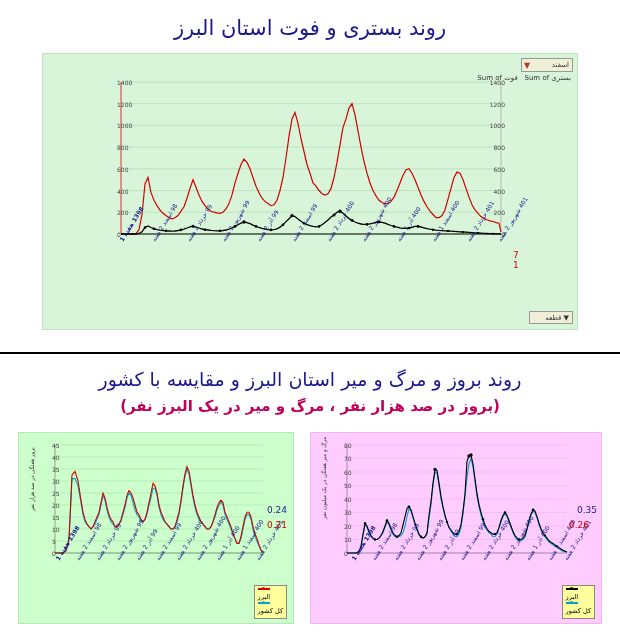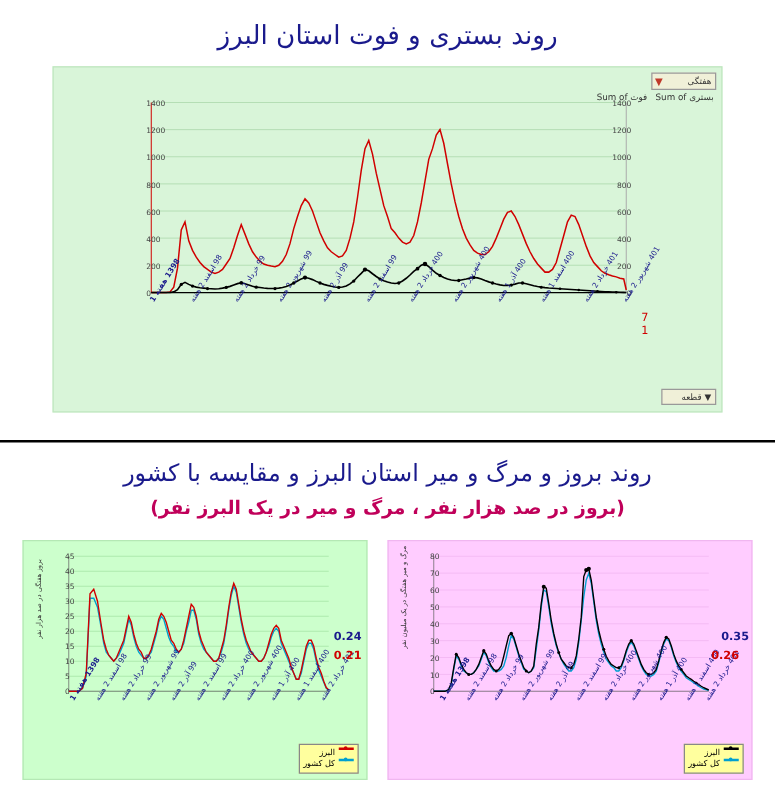--- a/index.html
+++ b/index.html
@@ -201,40 +201,40 @@
     position: absolute;
     bottom: 4px;
     right: 6px;
     background: #ffff9e;
     border: 1px solid #888;
     font-size: 6.5px;
     direction: rtl;
     padding: 2px 3px;
     line-height: 9px;
   }
-  .mini-legend .mrow { display:flex; align-items:flex-start; gap:3px; }
+  .mini-legend .mrow { display:flex; align-items:flex-end; gap:3px;flex-direction:column; }
   .msw { width: 12px; height: 2px; background:#d00000; position:relative; }
   .msw::after{content:"";position:absolute;left:4px;top:-1.5px;width:3px;height:3px;border-radius:50%;background:#d00000;}
   .msw.blue{background:#00a0d0;}
   .msw.blue::after{background:#00a0d0;}
   .msw.black{background:#000;}
   .msw.black::after{background:#000;}
   .vtitle {
     position:absolute;
     font-size:5.5px;
     color:#333;
     transform: rotate(-90deg);
     transform-origin: left top;
     white-space: nowrap;
     direction: rtl;
   }
   .endval {
     position:absolute;
     font-size:9px;
-    font-weight:bold;
+    font-weight:normal;
   }
   svg { display:block; }
   .tick-lab {
     font-size: 6px;
     fill: #444;
     font-family: "DejaVu Sans", "Liberation Sans", sans-serif;
   }
   .xtick-lab {
     font-size: 6px;
     fill: #1a1a8c;
@@ -245,21 +245,21 @@
 <body>
 
 <div class="page">
 
   <div class="section1">
     <div class="title1">روند بستری و فوت استان البرز</div>
 
     <div class="chart1-frame">
       <div class="filter-box">
         <span class="fi">▼</span>
-        <span>هفتگی</span>
+        <span>اسفند</span>
       </div>
       <div class="series-head">
         <span class="s1">بستری Sum of</span>
         &nbsp;
         <span class="s1">فوت Sum of</span>
       </div>
 
       <svg width="534" height="275" viewBox="0 0 534 275">
 
         <rect x="78" y="28" width="380" height="152" fill="#d9f5d9"></rect>

